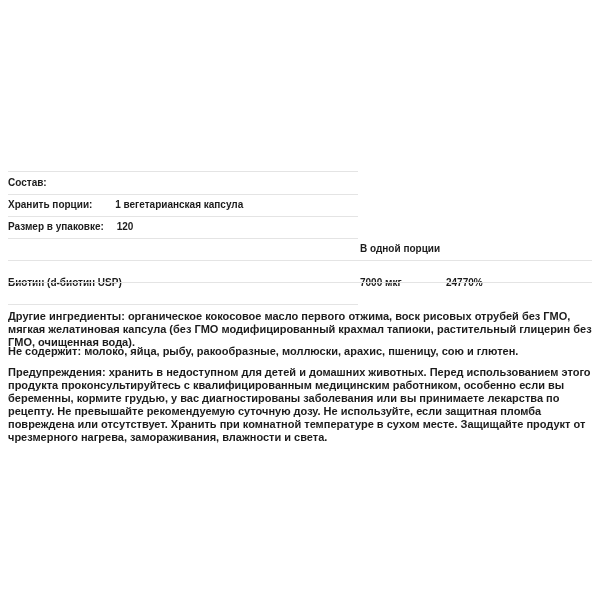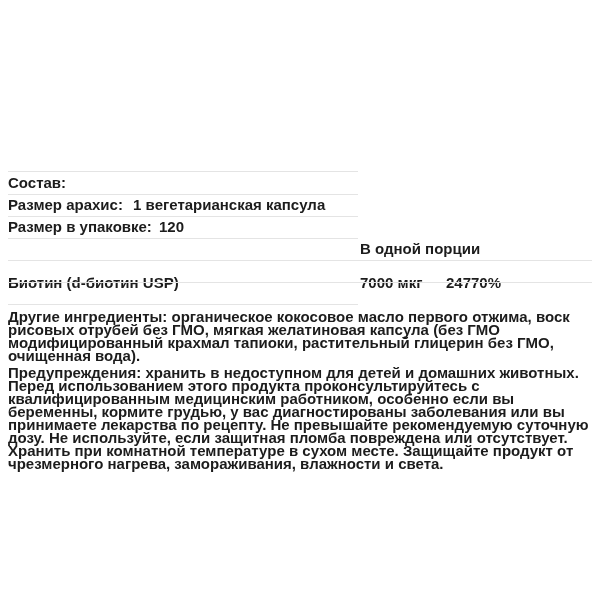--- a/index.html
+++ b/index.html
@@ -4,69 +4,70 @@
   <style>
     html, body { margin: 0; padding: 0; background: #ffffff; }
     body {
       width: 600px; height: 600px; position: relative; overflow: hidden;
       font-family: "Liberation Sans", "DejaVu Sans", sans-serif;
       color: #1c1c1c;
     }
     .panel { position: absolute; left: 0; top: 0; width: 600px; height: 600px; }
     .row {
       position: absolute; left: 8px; height: 22px;
-      font-size: 15px; font-weight: bold; line-height: 22px;
+      font-size: 10px; font-weight: bold; line-height: 22px;
       white-space: nowrap;
     }
     .sep { position: absolute; left: 8px; height: 1px; background: #e4e4e4; }
     .sep.short { width: 350px; }
     .sep.long { width: 584px; }
     .col2 { position: absolute; left: 360px; }
     .col3 { position: absolute; left: 446px; }
     .para {
       position: absolute; left: 8px; width: 584px;
-      font-size: 15px; font-weight: bold; line-height: 13px;
+      font-size: 11px; font-weight: bold; line-height: 13px;
       color: #1c1c1c;
     }
   </style>
 </head>
 <body>
 
 <div class="panel">
 
   <div class="sep short" style="top:171px;"></div>
   <div class="row" style="top:172px;">
     <span>Состав:</span>
   </div>
 
   <div class="sep short" style="top:194px;"></div>
   <div class="row" style="top:194px;">
-    <span>Размер арахис:</span>
-    <span style="margin-left:6px;">1 вегетарианская  капсула</span>
+    <span>Хранить порции:</span>
+    <span style="margin-left:20px;">1 вегетарианская  капсула</span>
   </div>
 
   <div class="sep short" style="top:216px;"></div>
   <div class="row" style="top:216px;">
     <span>Размер в упаковке:</span>
-    <span style="margin-left:3px;">120</span>
+    <span style="margin-left:10px;">120</span>
   </div>
 
   <div class="sep short" style="top:238px;"></div>
   <div class="row" style="top:238px; width:584px;">
     <span class="col2" style="left:352px;">В одной порции</span>
   </div>
 
   <div class="sep long" style="top:260px;"></div>
   <div class="row" style="top:272px; width:584px;">
     <span>Биотин (d-биотин USP)</span>
     <span class="col2" style="left:352px;">7000 мкг</span>
     <span class="col3" style="left:438px;">24770%</span>
   </div>
 
   <div class="sep long" style="top:282px;"></div>
   <div class="sep short" style="top:304px;"></div>
 
   <div class="para" style="top:310px;">Другие ингредиенты: органическое кокосовое масло первого отжима, воск рисовых отрубей без ГМО, мягкая желатиновая капсула (без ГМО модифицированный крахмал тапиоки, растительный глицерин без ГМО, очищенная вода).</div>
 
+  <div class="para" style="top:345px;">Не содержит: молоко, яйца, рыбу, ракообразные, моллюски, арахис, пшеницу, сою и глютен.</div>
 
   <div class="para" style="top:366px;">Предупреждения: хранить в недоступном для детей и домашних животных. Перед использованием этого продукта проконсультируйтесь с квалифицированным медицинским работником, особенно если вы беременны, кормите грудью, у вас диагностированы заболевания или вы принимаете лекарства по рецепту. Не превышайте рекомендуемую суточную дозу. Не используйте, если защитная пломба повреждена или отсутствует. Хранить при комнатной температуре в сухом месте. Защищайте продукт от чрезмерного нагрева, замораживания, влажности и света.</div>
 
 </div>
 
 </body></html>

